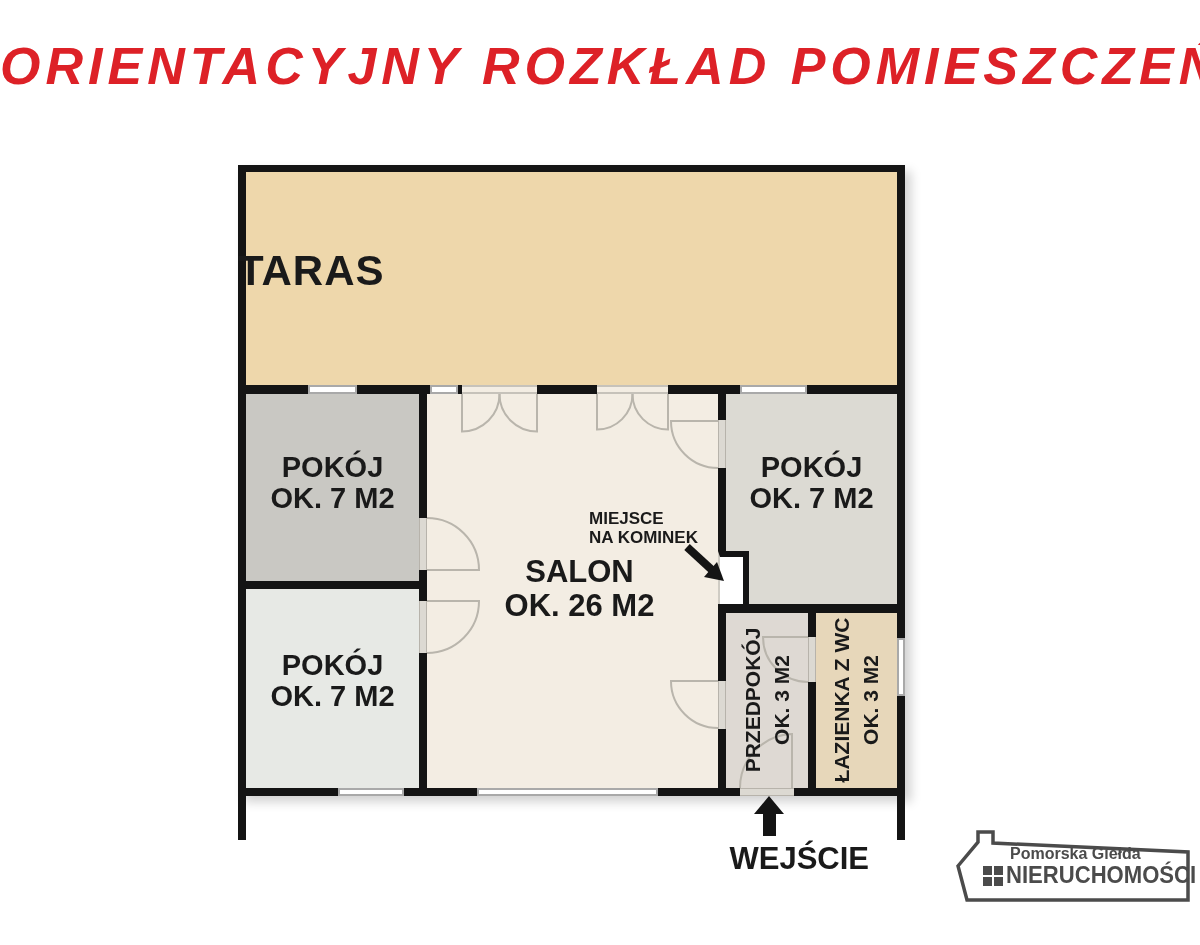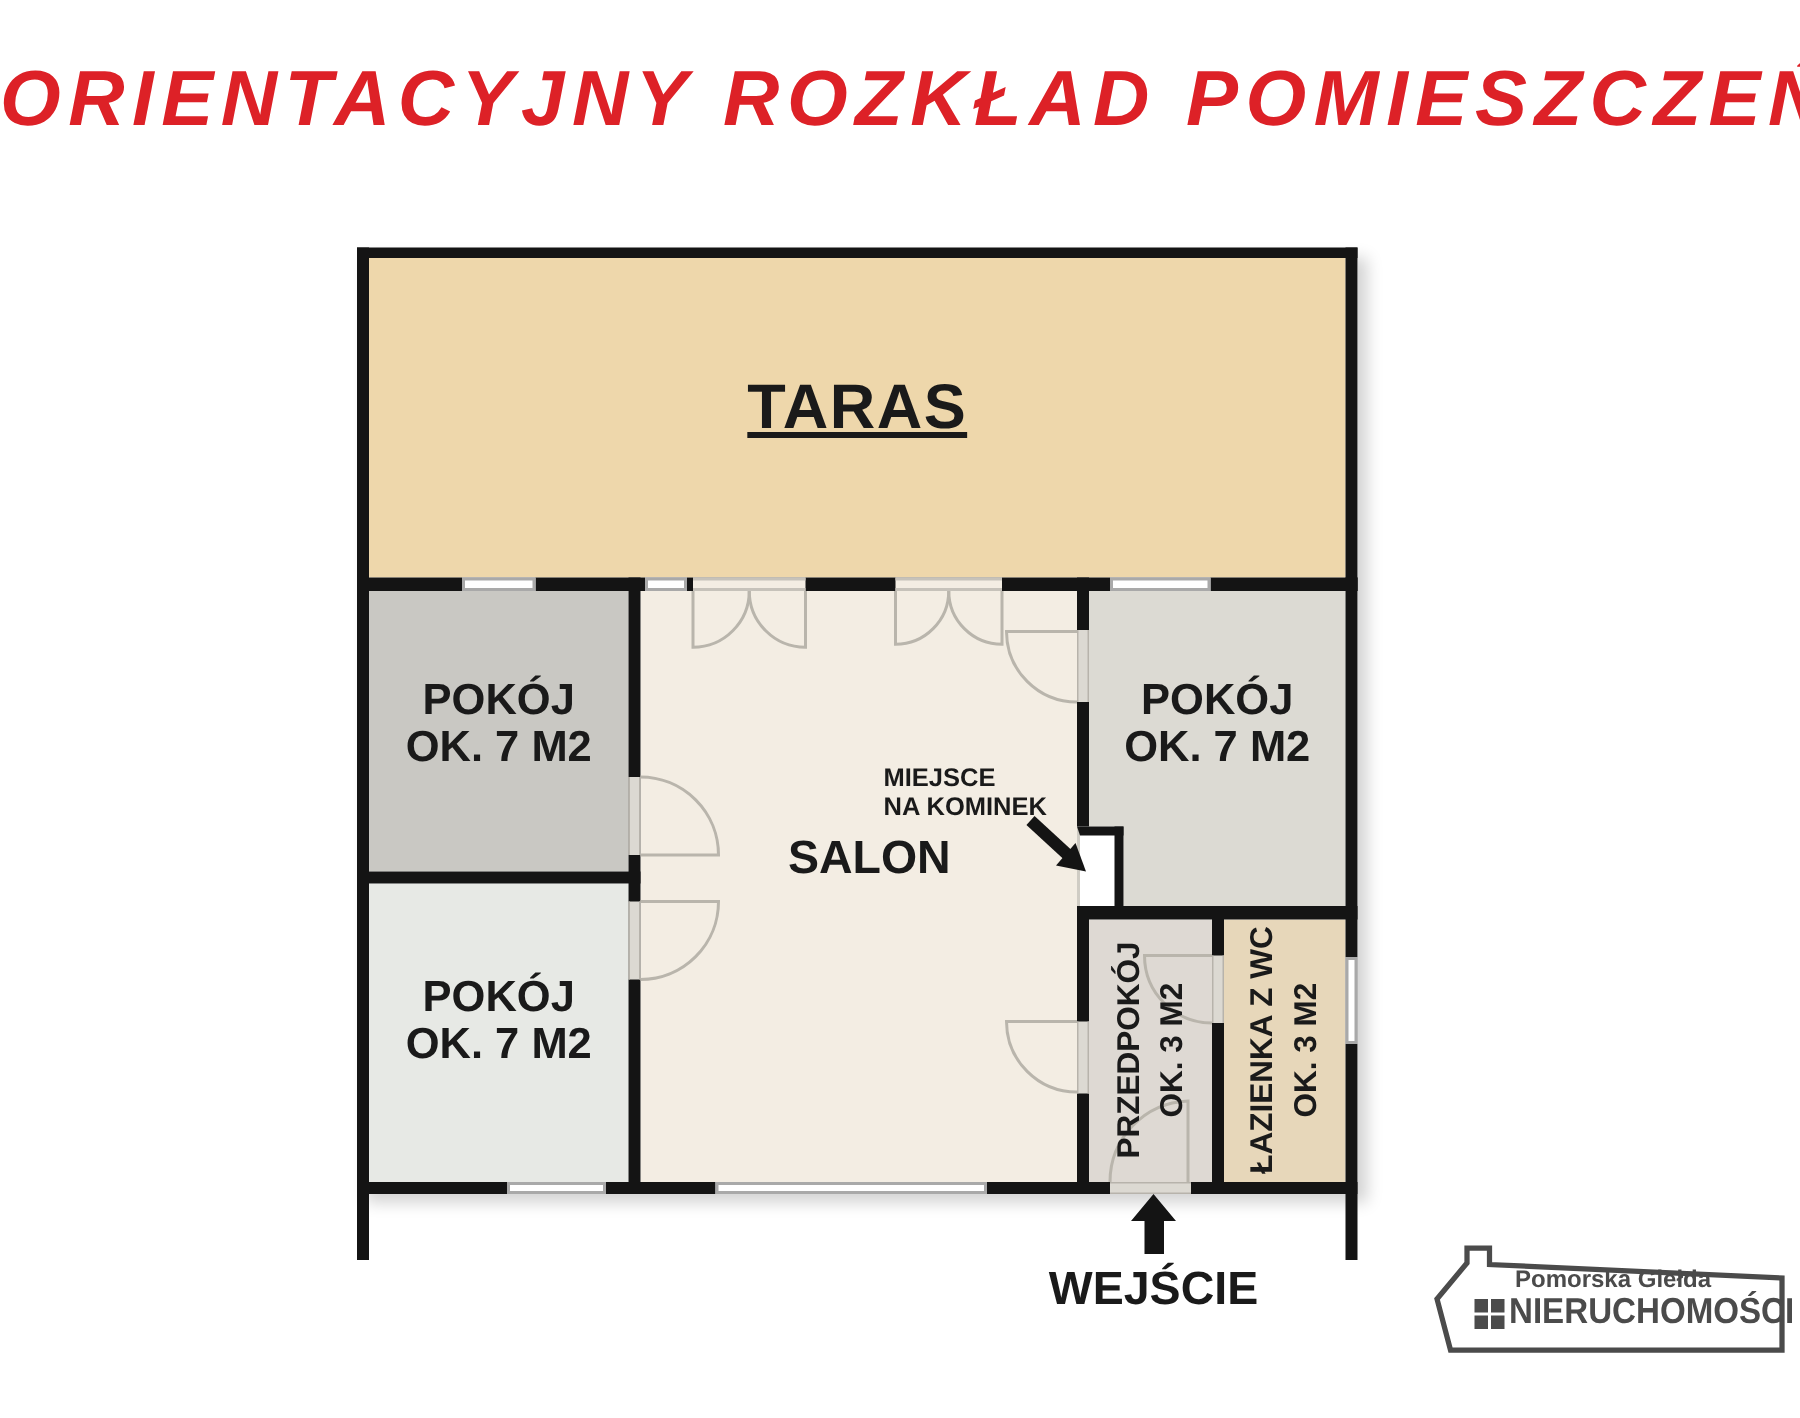--- a/index.html
+++ b/index.html
@@ -34,31 +34,31 @@
   .opening-v{border-left:1px solid #b7b3ab;border-right:1px solid #b7b3ab;}
   .fd-opening{background:var(--salon);border-top:2px solid #c6c2ba;border-bottom:2px solid #c6c2ba;}
   .niche{
     left:718px;top:551px;width:31px;height:53px;background:#ffffff;
     border-top:6px solid var(--wall);border-right:6px solid var(--wall);
     border-left:2px solid #cfccc4;
   }
   
   .room-label{color:var(--label);font-weight:bold;text-align:center;line-height:31px;font-size:29px;}
   .salon-label{font-size:31px;line-height:34px;}
-  .taras-label{left:238px;top:247px;width:667px;text-align:center;color:var(--label);
-    font-weight:bold;font-size:42px;letter-spacing:1px;text-decoration:underline;}
+  .taras-label{left:238px;top:247px;width:667px;text-align:left;color:var(--label);
+    font-weight:bold;font-size:42px;letter-spacing:1px;}
   .kominek-label{left:589px;top:509px;width:150px;color:var(--label);
     font-weight:bold;font-size:17px;line-height:19px;}
   .vert-label{
     color:var(--label);font-weight:bold;font-size:21px;line-height:29px;
     text-align:center;transform:rotate(-90deg);white-space:nowrap;
   }
   .vl-przedpokoj{left:679px;top:671px;width:176px;height:58px;}
   .vl-lazienka{left:768px;top:671px;width:176px;height:58px;}
-  .wejscie-label{left:669px;top:841px;width:200px;text-align:center;color:var(--label);
+  .wejscie-label{left:669px;top:841px;width:200px;text-align:right;color:var(--label);
     font-weight:bold;font-size:31px;}
   
   .logo-top{left:1010px;top:845px;width:120px;color:var(--logo_gray);
     font-size:16px;font-weight:bold;white-space:nowrap;}
   .logo-bottom{left:1006px;top:861px;width:200px;color:var(--logo_gray);
     font-size:24px;font-weight:bold;white-space:nowrap;transform:scaleX(.92);transform-origin:left center;}
   svg.overlay{position:absolute;left:0;top:0;pointer-events:none;}
 </style>
 </head>
 <body>
@@ -138,20 +138,21 @@
   <div>OK. 7 M2</div>
 </div>
 
 <div class="abs room-label" style="left:726px;top:452px;width:171px;">
   <div>POKÓJ</div>
   <div>OK. 7 M2</div>
 </div>
 
 <div class="abs room-label salon-label" style="left:427px;top:555px;width:291px;padding-left:14px;">
   <div>SALON</div>
+  <div>OK. 26 M2</div>
 </div>
 
 <div class="abs kominek-label">
   <div>MIEJSCE</div>
   <div>NA KOMINEK</div>
 </div>
 
 <div class="abs vert-label vl-przedpokoj">
   <div>PRZEDPOKÓJ</div>
   <div>OK. 3 M2</div>

